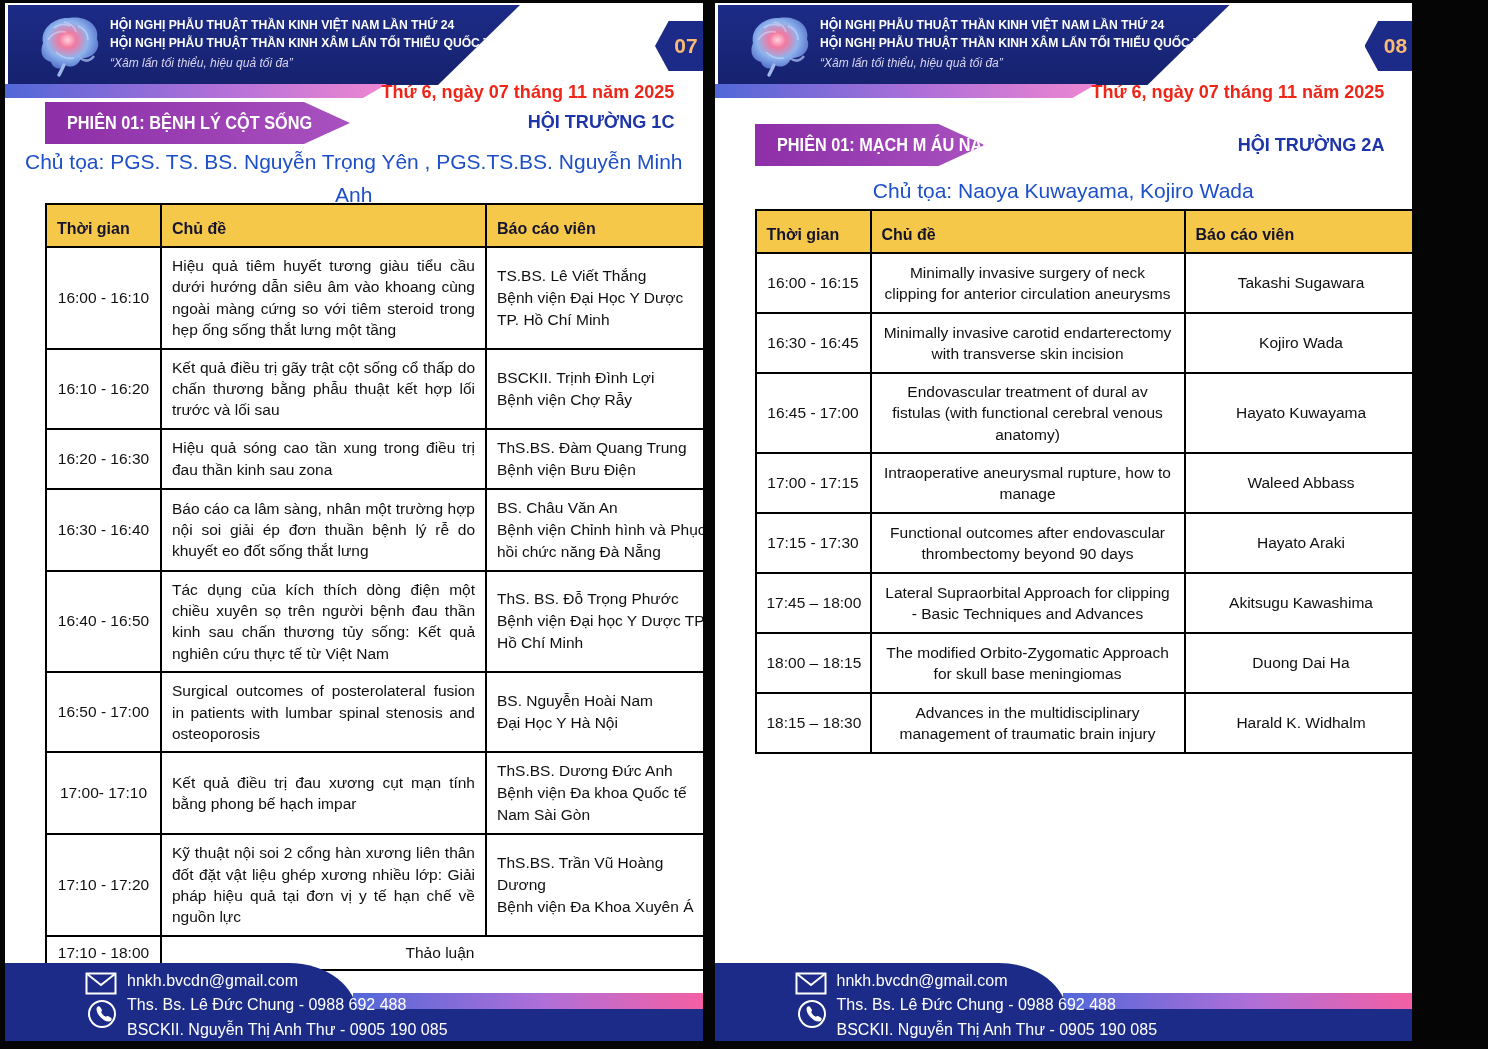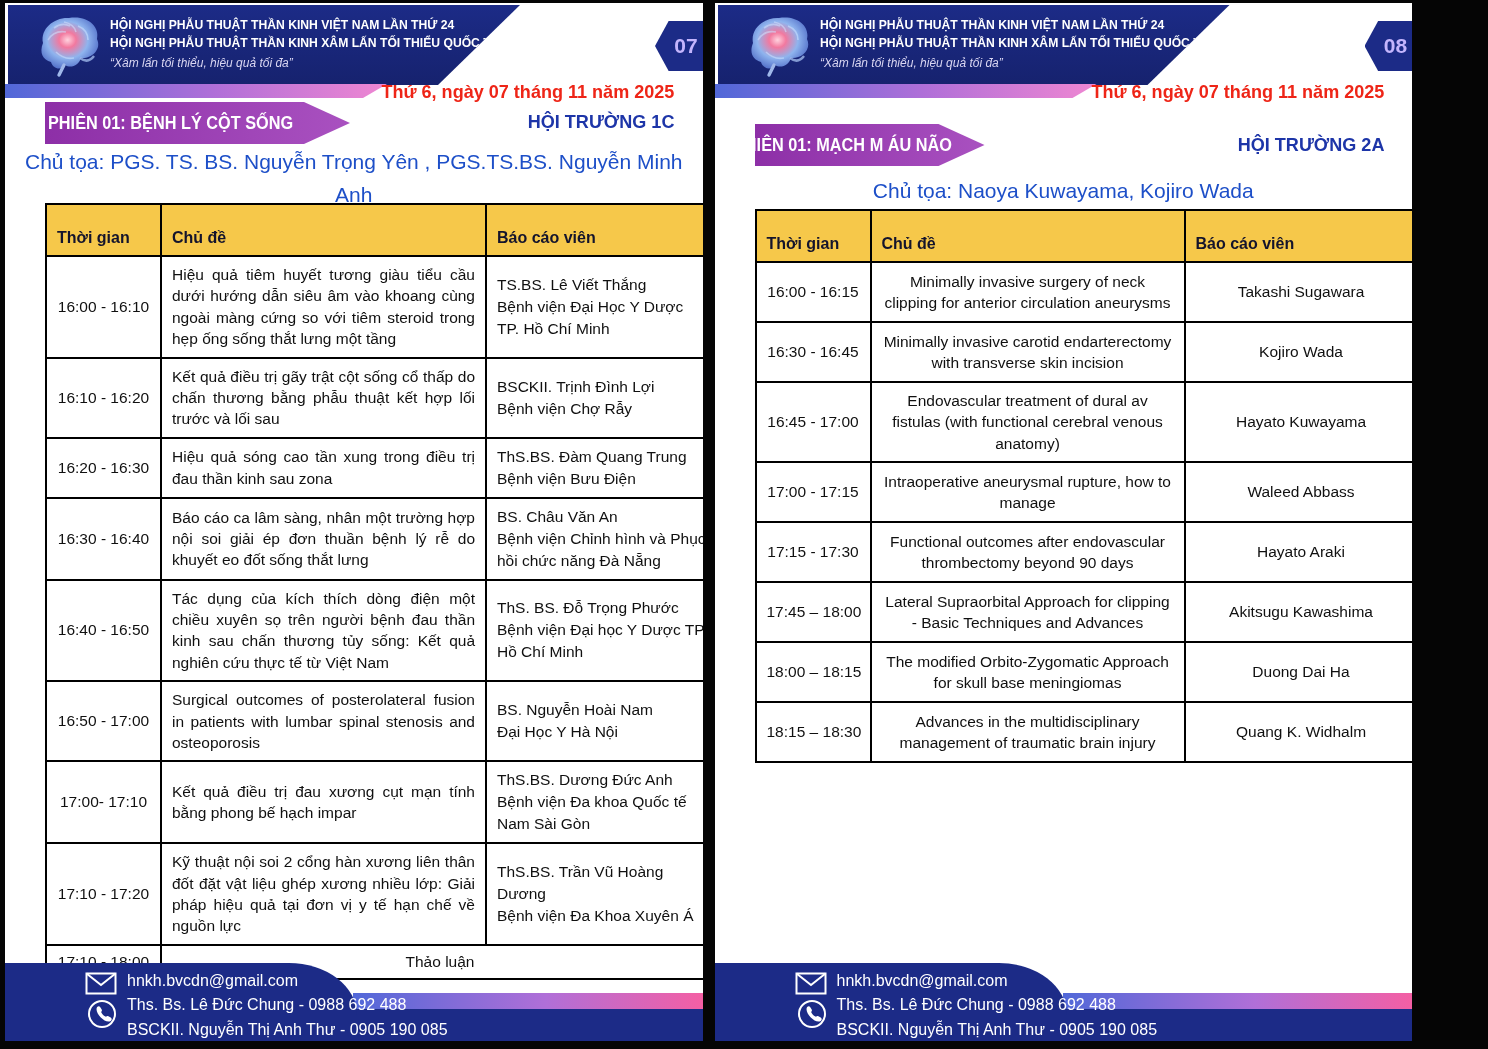--- a/index.html
+++ b/index.html
@@ -16,29 +16,29 @@
   .titles{position:absolute;left:102px;top:11px;width:400px;}
   .title-line{color:#fff;font-weight:bold;font-size:13.5px;line-height:1.32;white-space:nowrap;
     transform:scaleX(.9);transform-origin:left center;}
   .tagline{color:#d9d6f2;font-style:italic;font-size:12.5px;margin-top:4px;
     transform:scaleX(.96);transform-origin:left center;}
   .grad-bar{position:absolute;left:0;top:81px;width:382px;height:14px;
     background:linear-gradient(90deg,var(--grad_a) 0%,var(--grad_b) 55%,var(--grad_c) 100%);
     clip-path:polygon(0 0,100% 0,calc(100% - 24px) 100%,0 100%);}
   .hex{position:absolute;left:650px;top:18px;width:62px;height:50px;background:var(--navy);
     clip-path:polygon(22% 0,78% 0,100% 50%,78% 100%,22% 100%,0 50%);
-    display:flex;align-items:center;justify-content:center;color:#c4b5fd;font-weight:bold;font-size:21px;}
+    display:flex;align-items:center;justify-content:center;color:#fdba74;font-weight:bold;font-size:21px;}
   .date{position:absolute;right:28px;top:78px;color:var(--red);font-weight:bold;font-size:19px;
     transform:scaleX(.95);transform-origin:right center;white-space:nowrap;}
 
   
   .banner{position:absolute;left:40px;height:42px;display:flex;align-items:center;
     background:linear-gradient(90deg,var(--purple_a),var(--purple_b));
     clip-path:polygon(0 0,calc(100% - 46px) 0,100% 50%,calc(100% - 46px) 100%,0 100%);
-    padding:0 58px 0 22px;justify-content:center;}
+    padding:0 58px 0 22px;}
   .banner-label{color:#fff;font-weight:bold;font-size:17.5px;white-space:nowrap;
     transform:scaleX(.93);transform-origin:left center;}
   .hall{position:absolute;right:28px;color:var(--hall);font-weight:bold;font-size:19px;
     transform:scaleX(.95);transform-origin:right center;white-space:nowrap;}
   .page-left  .banner{top:99px;width:305px;}
   .page-right .banner{top:121px;width:230px;}
   .page-left  .hall{top:108px;}
   .page-right .hall{top:131px;}
 
   .chairs{position:absolute;left:0;right:0;text-align:center;color:var(--chairs);font-size:21px;line-height:1.55;}
@@ -46,21 +46,21 @@
   .page-right .chairs{top:172px;}
   .chairs-line:empty{display:none;}
 
   
   .session-table{position:absolute;left:40px;border-collapse:collapse;table-layout:fixed;
     font-size:15.5px;color:#101010;}
   .page-left  .session-table{top:200px;width:675px;}
   .page-right .session-table{top:206px;width:664px;}
   .session-table th,.session-table td{border:2px solid #000;padding:7px 10px;vertical-align:middle;}
   .session-table th{background:var(--yellow);color:#14142c;font-size:16px;text-align:left;
-    padding-top:24px;padding-bottom:8px;}
+    padding-top:15px;padding-bottom:8px;}
   .col-time{width:115px;}
   .col-speaker{width:233px;}
   .td-time{text-align:center;white-space:nowrap;}
   .td-topic{text-align:justify;line-height:1.38;margin-top:20px;}
   .td-speaker{white-space:pre-line;line-height:1.42;}
   .td-merged{text-align:center;}
   .page-right .session-table td{height:60px;text-align:center;}
 
   
   .footer{position:absolute;left:0;right:0;bottom:0;height:78px;}
@@ -286,21 +286,21 @@
             <td class="td-speaker">Akitsugu Kawashima</td>
           </tr>
           <tr>
             <td class="td-time">18:00 – 18:15</td>
             <td class="td-topic">The modified Orbito-Zygomatic Approach for skull base meningiomas</td>
             <td class="td-speaker">Duong Dai Ha</td>
           </tr>
           <tr>
             <td class="td-time">18:15 – 18:30</td>
             <td class="td-topic">Advances in the multidisciplinary management of traumatic brain injury</td>
-            <td class="td-speaker">Quang K. Widhalm</td>
+            <td class="td-speaker">Harald K. Widhalm</td>
           </tr>
         </tbody>
     </table>
 
     <div class="footer">
       <div class="footer-band"></div>
       <div class="footer-strip"></div>
       <div class="footer-left">
         <svg class="footer-icon-mail" width="32" height="23" viewBox="0 0 32 23">
           <rect x="1.5" y="1.5" width="29" height="20" fill="none" stroke="#fff" stroke-width="2"></rect>

